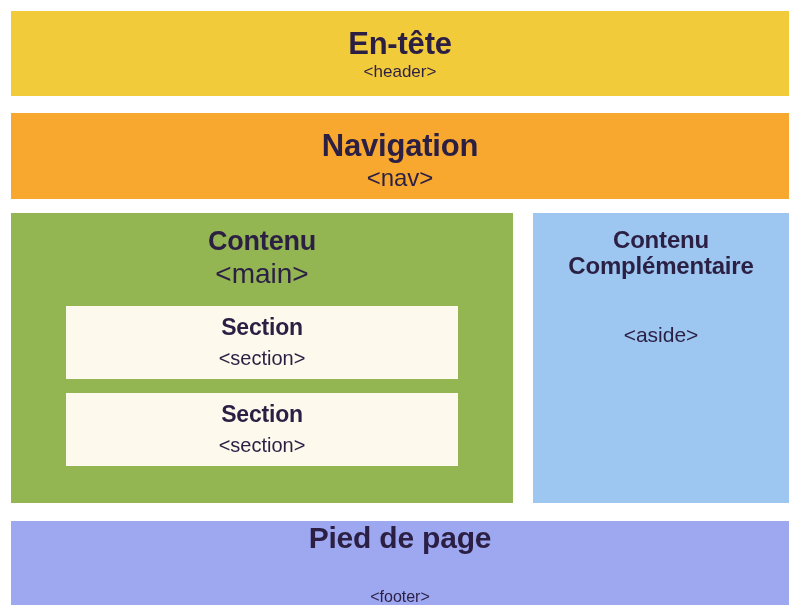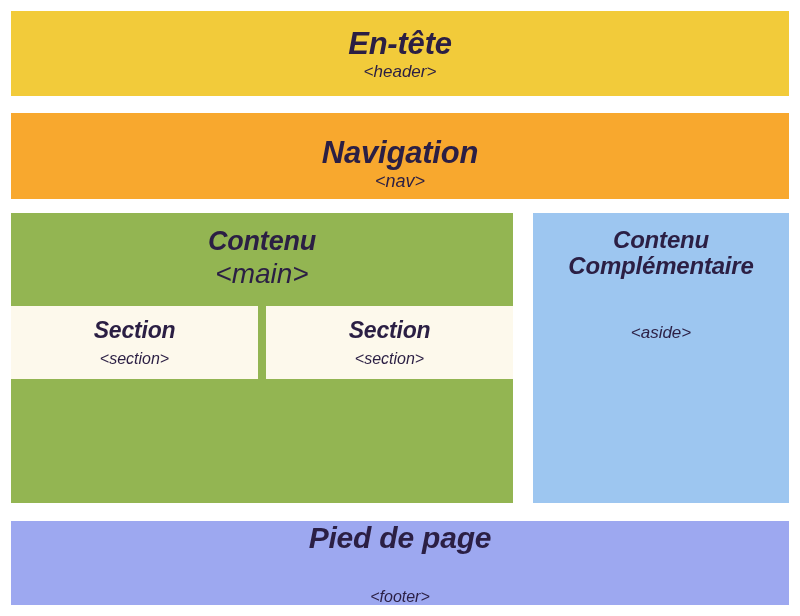--- a/index.html
+++ b/index.html
@@ -13,21 +13,20 @@
     background: #ffffff;
     font-family: "Liberation Sans", "DejaVu Sans", sans-serif;
     overflow: hidden;
   }
 
   #layout-diagram {
     position: relative;
     width: 800px;
     height: 616px;
     box-sizing: border-box;
-    font-style: italic;
   }
 
   .block {
     position: absolute;
     box-sizing: border-box;
     display: flex;
     flex-direction: column;
     align-items: center;
     color: #2b1f44;
     text-align: center;
@@ -59,75 +58,74 @@
   #header-block .block-title { font-size: 31px; }
   #header-block .block-tag   { font-size: 17px; }
 
   
   #nav-block {
     left: 11px;
     top: 113px;
     width: 778px;
     height: 86px;
     background: #f8a82e;
-    justify-content: center;
     padding-top: 16px;
   }
   #nav-block .block-title { font-size: 31px; }
-  #nav-block .block-tag   { font-size: 18px; }
+  #nav-block .block-tag   { font-size: 24px; }
 
   
   #main-block {
     left: 11px;
     top: 213px;
     width: 502px;
     height: 290px;
     background: #93b552;
     justify-content: flex-start;
     padding-top: 14px;
   }
   #main-block > .block-title { font-size: 27px; }
   #main-block > .block-tag   { font-size: 28px; }
 
   #main-sections {
     width: 100%;
     margin-top: 16px;
     display: flex;
-    flex-direction: row;
+    flex-direction: column;
     align-items: center;
-    gap: 8px;
+    gap: 14px;
   }
 
   .section-box {
     width: 392px;
     height: 73px;
     background: #fdf9ec;
     box-sizing: border-box;
     display: flex;
     flex-direction: column;
     align-items: center;
     justify-content: center;
     color: #2b1f44;
     text-align: center;
   }
   .section-box .block-title { font-size: 23px; font-weight: bold; line-height: 1.1; }
-  .section-box .block-tag   { font-size: 16px; font-weight: normal; line-height: 1.15; margin-top: 7px; }
+  .section-box .block-tag   { font-size: 20px; font-weight: normal; line-height: 1.15; margin-top: 7px; }
 
   
   #aside-block {
     left: 533px;
     top: 213px;
     width: 256px;
     height: 290px;
     background: #9dc6f0;
     justify-content: flex-start;
     padding-top: 14px;
   }
   #aside-block .block-title { font-size: 24px; }
-  #aside-block .block-tag   { font-size: 17px; margin-top: 44px; }
+  #aside-block .block-tag   { font-size: 21px; margin-top: 44px; }
 
   
   #footer-block {
     left: 11px;
     top: 521px;
     width: 778px;
     height: 84px;
     background: #9da8f0;
     justify-content: center;
     padding-top: 2px;

